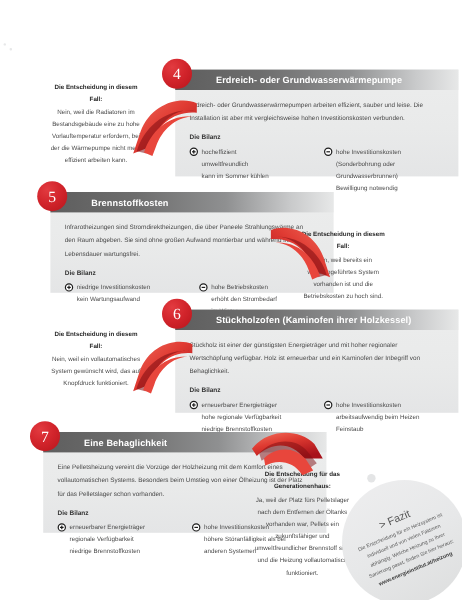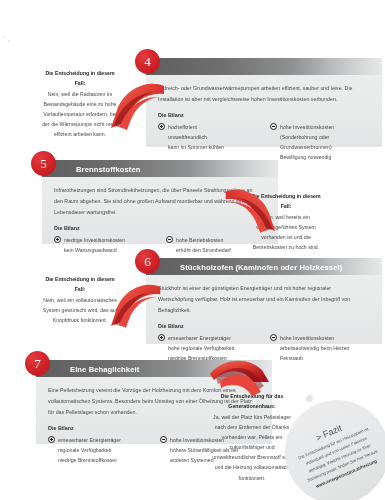--- a/index.html
+++ b/index.html
@@ -139,20 +139,21 @@
 <div class="stage">
 
   <div class="specks">
     <div class="speck" style="left:3px;top:36px;"></div>
     <div class="speck" style="left:8px;top:40px;width:1.5px;height:1.5px;"></div>
   </div>
 
   <div class="panel" style="left:146px;top:58px;width:236px;height:89px;">
     <div class="panel-head">
       <div class="num">4</div>
+      <div class="htitle">Erdreich- oder Grundwasserwärmepumpe</div>
     </div>
     <div class="panel-body">
       <p class="intro">Erdreich- oder Grundwasserwärmepumpen arbeiten effizient, sauber und leise. Die Installation ist aber mit vergleichsweise hohen Investitionskosten verbunden.</p>
       <div class="bilanz-title">Die Bilanz</div>
       <div class="bilanz">
         <div class="bcol">
           <span class="bullet plus"></span>
           <div class="bitems">
             <div>hocheffizient</div>
             <div>umweltfreundlich</div>
@@ -227,21 +228,21 @@
     <g transform="translate(58,0) scale(-1,1)">
       <path d="M54 6 C40 0 16 6 7 30 L1 48 L16 42 C20 24 36 12 54 14 Z" fill="url(#ag1)"></path>
       <path d="M52 12 C38 10 24 20 18 36 L12 48 L4 46 C10 26 28 10 52 12 Z" fill="#7e0d12" opacity=".55"></path>
       <path d="M50 17 C36 18 25 28 20 42 L17 50 L10 47 C16 29 30 16 50 17 Z" fill="#e8463c"></path>
     </g>
   </svg>
 
   <div class="panel" style="left:146px;top:258px;width:236px;height:86px;">
     <div class="panel-head">
       <div class="num">6</div>
-      <div class="htitle">Stückholzofen (Kaminofen oder Holzkessel)</div>
+      <div class="htitle">Stückholzofen (Kaminofen ihrer Holzkessel)</div>
     </div>
     <div class="panel-body">
       <p class="intro">Stückholz ist einer der günstigsten Energieträger und mit hoher regionaler Wertschöpfung verfügbar. Holz ist erneuerbar und ein Kaminofen der Inbegriff von Behaglichkeit.</p>
       <div class="bilanz-title">Die Bilanz</div>
       <div class="bilanz">
         <div class="bcol">
           <span class="bullet plus"></span>
           <div class="bitems">
             <div>erneuerbarer Energieträger</div>
             <div>hohe regionale Verfügbarkeit</div>

